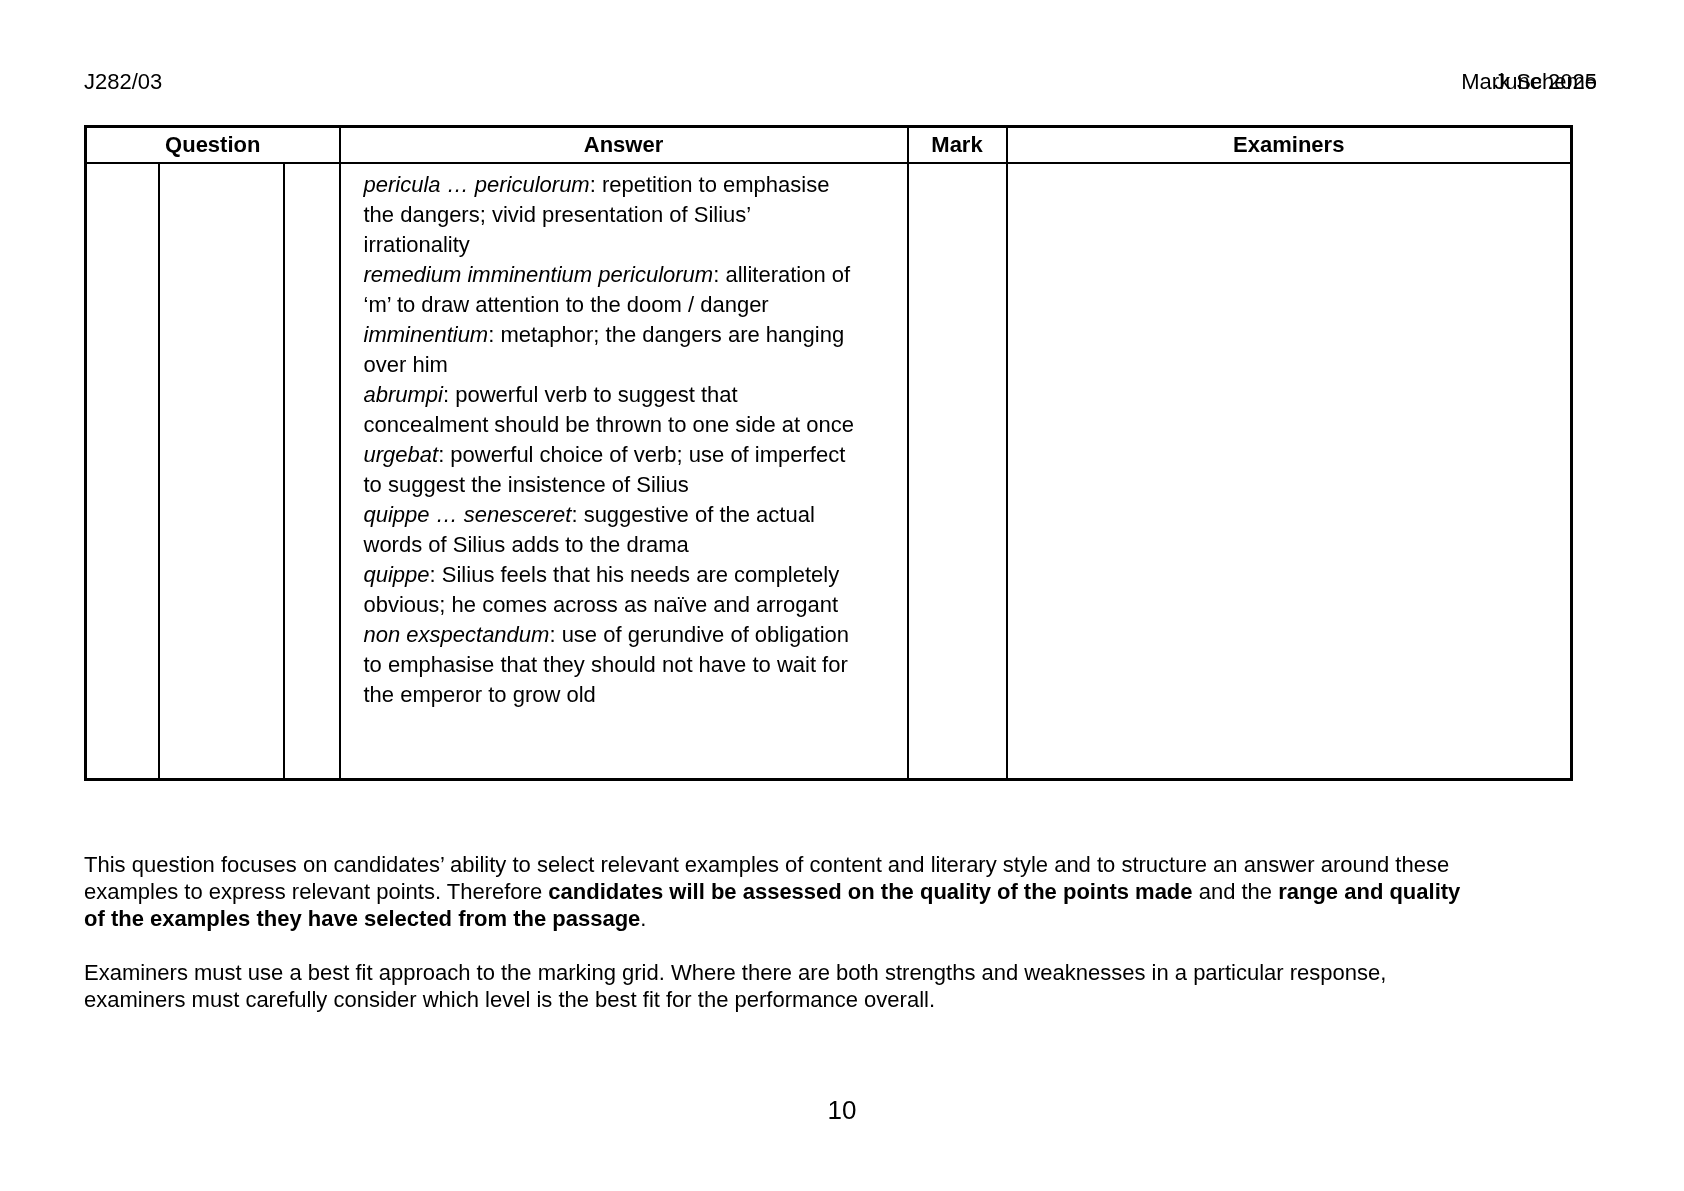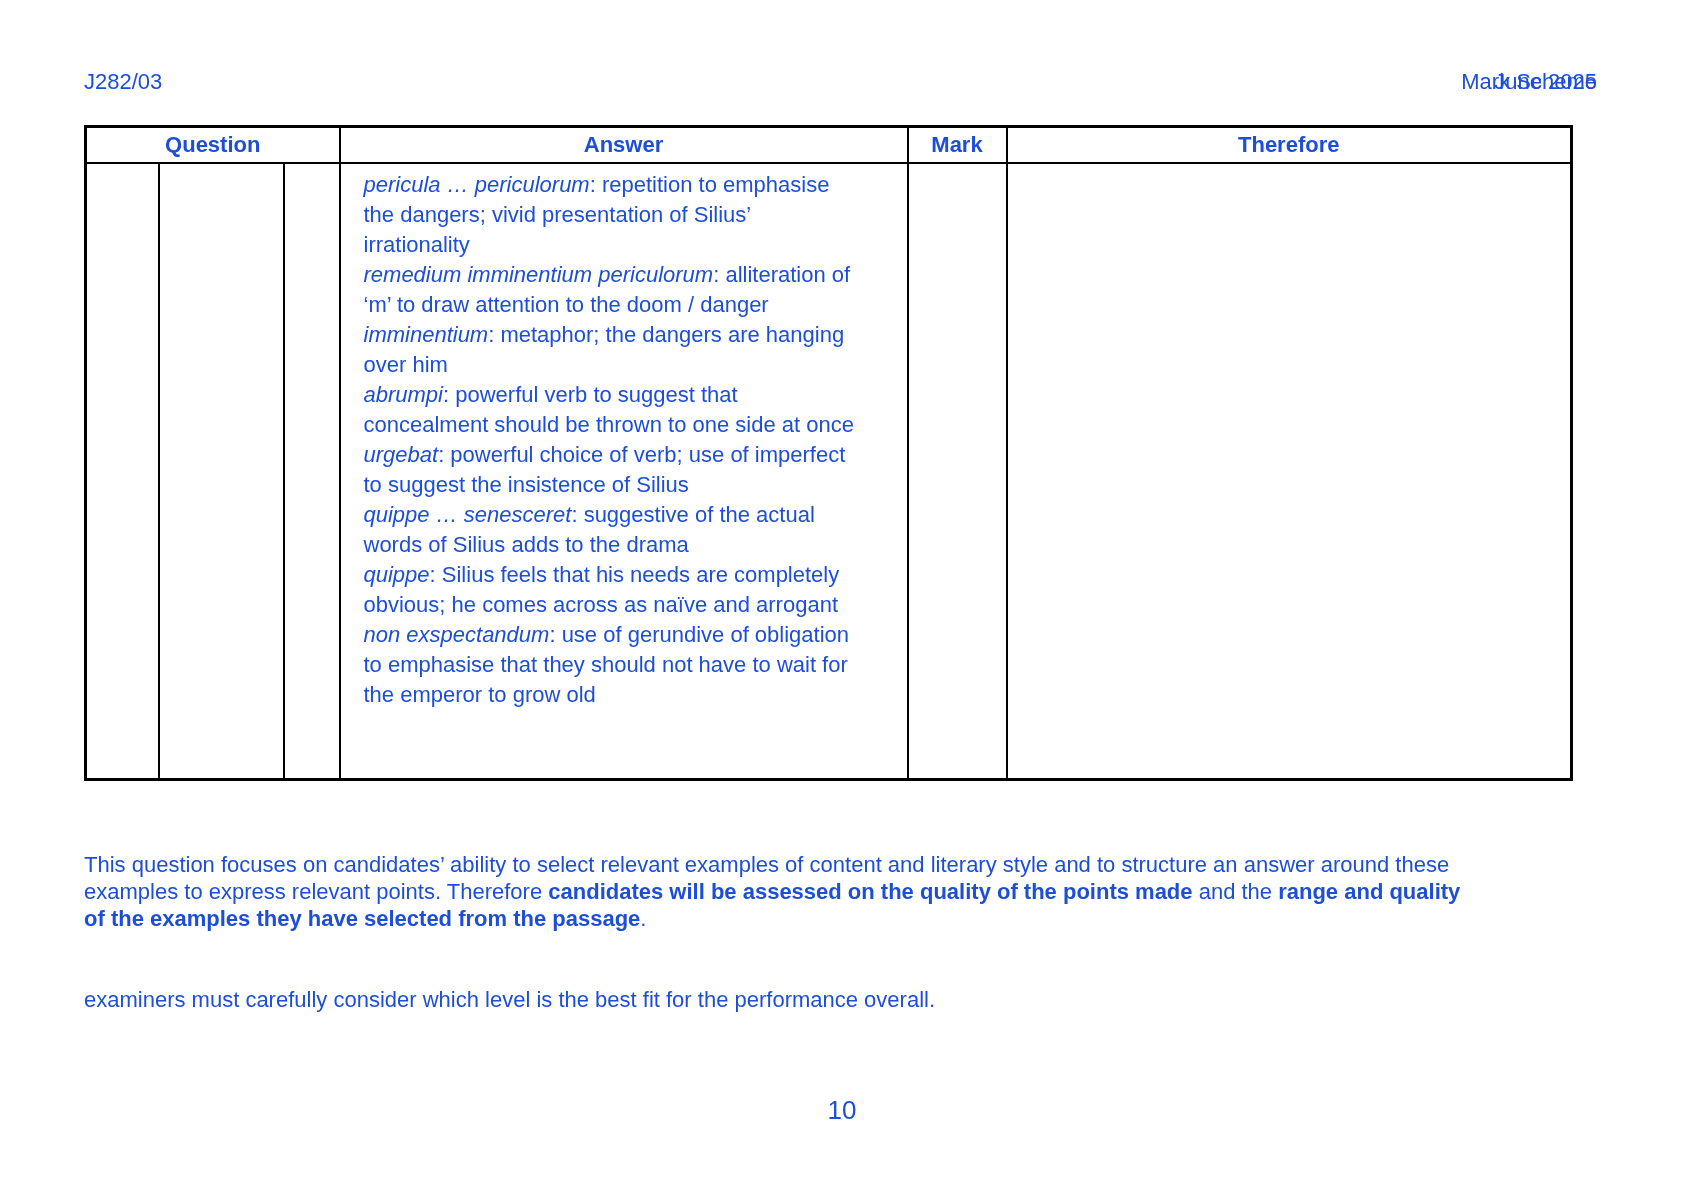--- a/index.html
+++ b/index.html
@@ -3,21 +3,21 @@
 <meta charset="utf-8">
 <style>
   * { margin: 0; padding: 0; box-sizing: border-box; }
   html, body { background: #e8e8e8; }
   .page {
     position: relative;
     width: 1684px;
     height: 1191px;
     background: #ffffff;
     font-family: "Liberation Sans", "DejaVu Sans", sans-serif;
-    color: #1d4ed8;
+    color: #000000;
     overflow: hidden;
   }
   .running-head {
     position: absolute;
     top: 70px;
     left: 84px;
     width: 1513px;
     height: 24px;
     font-size: 22px;
     line-height: 24px;
@@ -94,35 +94,35 @@
       <col style="width:56px">
       <col style="width:568px">
       <col style="width:99px">
       <col style="width:565px">
     </colgroup>
     <tbody>
         <tr>
       <th colspan="3">Question</th>
       <th>Answer</th>
       <th>Mark</th>
-      <th>Therefore</th>
+      <th>Examiners</th>
     </tr>
     <tr>
       <td></td>
       <td></td>
       <td></td>
       <td class="answer-cell"><span style="font-style: italic;">pericula … periculorum</span><span>: repetition to emphasise</span><br><span>the dangers; vivid presentation of Silius’</span><br><span>irrationality</span><br><span style="font-style: italic;">remedium imminentium periculorum</span><span>: alliteration of</span><br><span>‘m’ to draw attention to the doom / danger</span><br><span style="font-style: italic;">imminentium</span><span>: metaphor; the dangers are hanging</span><br><span>over him</span><br><span style="font-style: italic;">abrumpi</span><span>: powerful verb to suggest that</span><br><span>concealment should be thrown to one side at once</span><br><span style="font-style: italic;">urgebat</span><span>: powerful choice of verb; use of imperfect</span><br><span>to suggest the insistence of Silius</span><br><span style="font-style: italic;">quippe … senesceret</span><span>: suggestive of the actual</span><br><span>words of Silius adds to the drama</span><br><span style="font-style: italic;">quippe</span><span>: Silius feels that his needs are completely</span><br><span>obvious; he comes across as naïve and arrogant</span><br><span style="font-style: italic;">non exspectandum</span><span>: use of gerundive of obligation</span><br><span>to emphasise that they should not have to wait for</span><br><span>the emperor to grow old</span></td>
       <td></td>
       <td></td>
     </tr>
   </tbody>
     </table>
 
   <div class="notes">
     <div class="para"><span>This question focuses on candidates’ ability to select relevant examples of content and literary style and to structure an answer around these</span><br><span>examples to express relevant points. Therefore </span><span style="font-weight: bold;">candidates will be assessed on the quality of the points made</span><span> and the </span><span style="font-weight: bold;">range and quality</span><br><span style="font-weight: bold;">of the examples they have selected from the passage</span><span>.</span></div>
-    <div class="para"><br><span>examiners must carefully consider which level is the best fit for the performance overall.</span></div>
+    <div class="para"><span>Examiners must use a best fit approach to the marking grid. Where there are both strengths and weaknesses in a particular response,</span><br><span>examiners must carefully consider which level is the best fit for the performance overall.</span></div>
   </div>
 
   <div class="page-footer">
     <span>10</span>
   </div>
 
 </div>
 
 </body></html>

